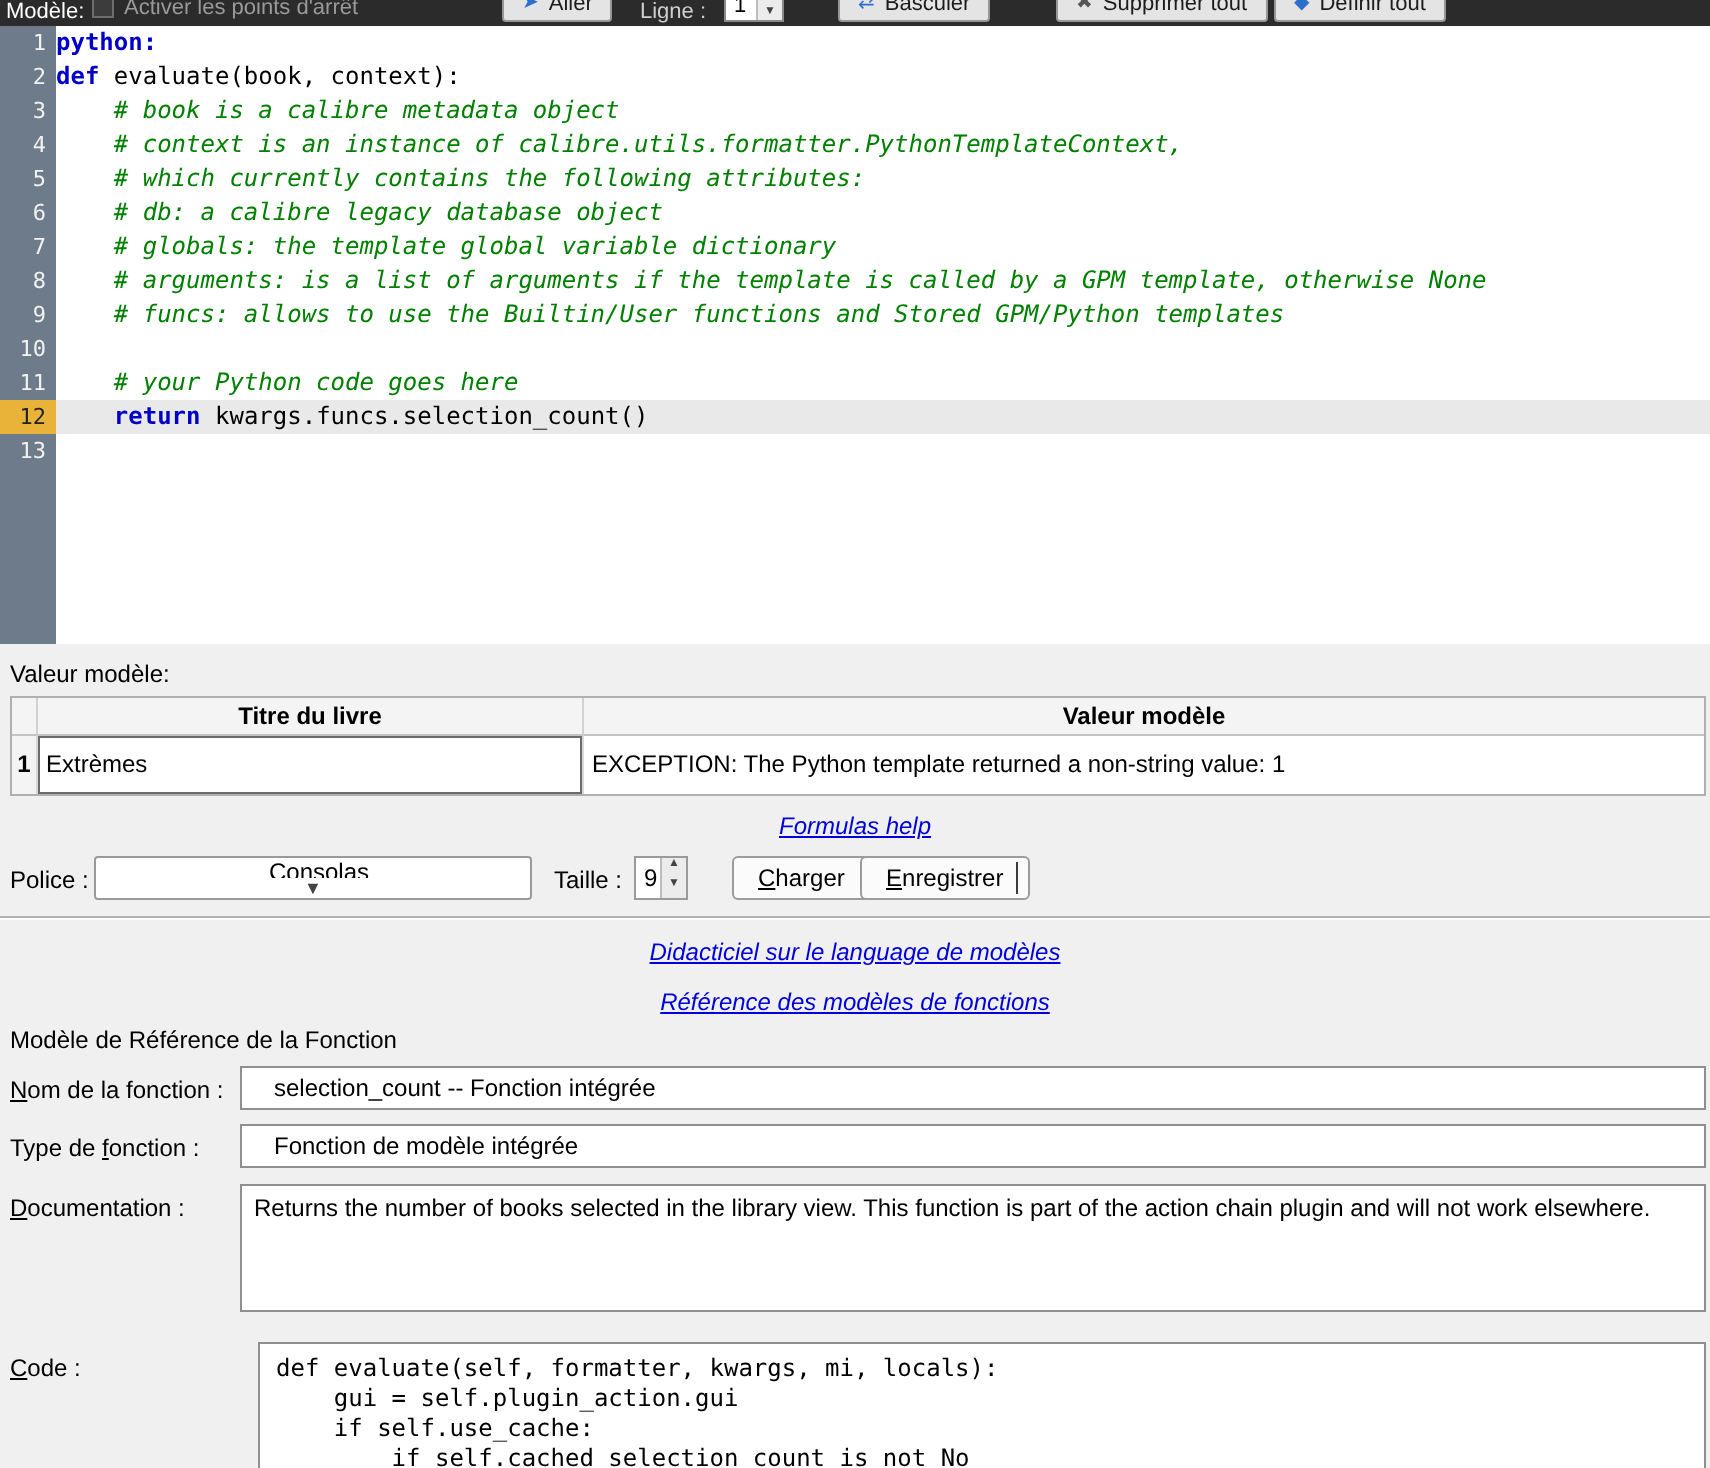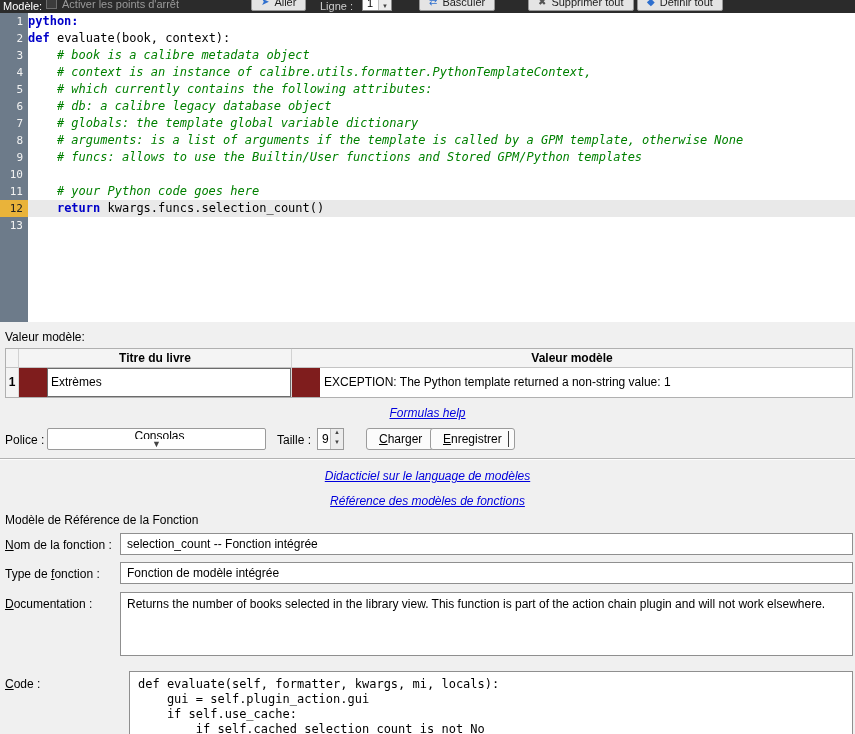--- a/index.html
+++ b/index.html
@@ -45,31 +45,31 @@
   .ed-num.current { background:var(--current-line-marker); color:#222; }
   .ed-code { flex:1; white-space:pre; }
   .ed-line.current .ed-code { background:var(--current-line-bg); }
   .tok-kw { color:var(--keyword); font-weight:bold; }
   .tok-comment { color:var(--comment); font-style:italic; }
   .tok-plain { color:#000; }
 
   
   .value-label { position:absolute; left:5px; top:330px; }
   .results-table { position:absolute; left:5px; top:348px; width:848px;
-                   background:#7f1d1d; border:1px solid #b0b0b0; }
+                   background:#be185d; border:1px solid #b0b0b0; }
   .rt-header, .rt-row { display:grid; grid-template-columns:13px 273px 1fr; }
   .rt-header > div { height:19px; line-height:19px; background:#f4f4f4;
                      border-bottom:1px solid #c4c4c4; border-right:1px solid #d2d2d2;
                      font-weight:bold; text-align:center; overflow:hidden; }
   .rt-header > div:last-child { border-right:none; }
   .rt-row > div { height:29px; line-height:29px; border-right:1px solid #d8d8d8;
                   overflow:hidden; white-space:nowrap; }
   .rt-row > div:last-child { border-right:none; }
   .rt-rowhead { background:#f4f4f4; text-align:center; font-weight:bold; }
-  .rt-cell { padding-left:4px; background:#fff;margin-left:28px; }
+  .rt-cell { padding-left:4px; background:#fff; }
   .rt-cell.focused { box-shadow:inset 0 0 0 1px #6b6b6b; }
 
   
   .centerline { position:absolute; left:0; width:855px; text-align:center;font-style:italic; }
   .link { color:var(--link); text-decoration:underline; cursor:pointer; }
   .formulas { top:406px; }
   .tutorial { top:469px; }
   .reference { top:494px; }
 
   
@@ -94,21 +94,21 @@
   .hsep { position:absolute; left:0; top:458px; width:855px; height:2px;
           border-top:1px solid #b2b2b2; border-bottom:1px solid #fdfdfd; }
 
   
   .section-title { left:5px; top:513px; }
   .name-label { left:5px; top:538px; }
   .type-label { left:5px; top:567px; }
   .doc-label  { left:5px; top:597px; }
   .code-label { left:5px; top:677px; }
   .field { position:absolute; left:120px; width:733px; height:22px; background:#fff;
-           border:1px solid #8f8f8f; padding:3px 0 0 6px; white-space:nowrap; overflow:hidden; }
+           border:1px solid #8f8f8f; padding:3px 0 0 16px; white-space:nowrap; overflow:hidden; }
   .name-field { top:533px; }
   .type-field { top:562px; }
   .doc-box { position:absolute; left:120px; top:592px; width:733px; height:64px;
              background:#fff; border:1px solid #8f8f8f; padding:4px 6px; overflow:hidden; }
   .code-box { position:absolute; left:129px; top:671px; width:724px; height:70px;
               background:#fff; border:1px solid #8f8f8f; padding:5px 8px; overflow:hidden; }
   .code-box pre { font-family:"DejaVu Sans Mono","Liberation Mono",monospace;
                   font-size:12px; line-height:15px; white-space:pre; }
   u { text-decoration:underline; }
 </style>

